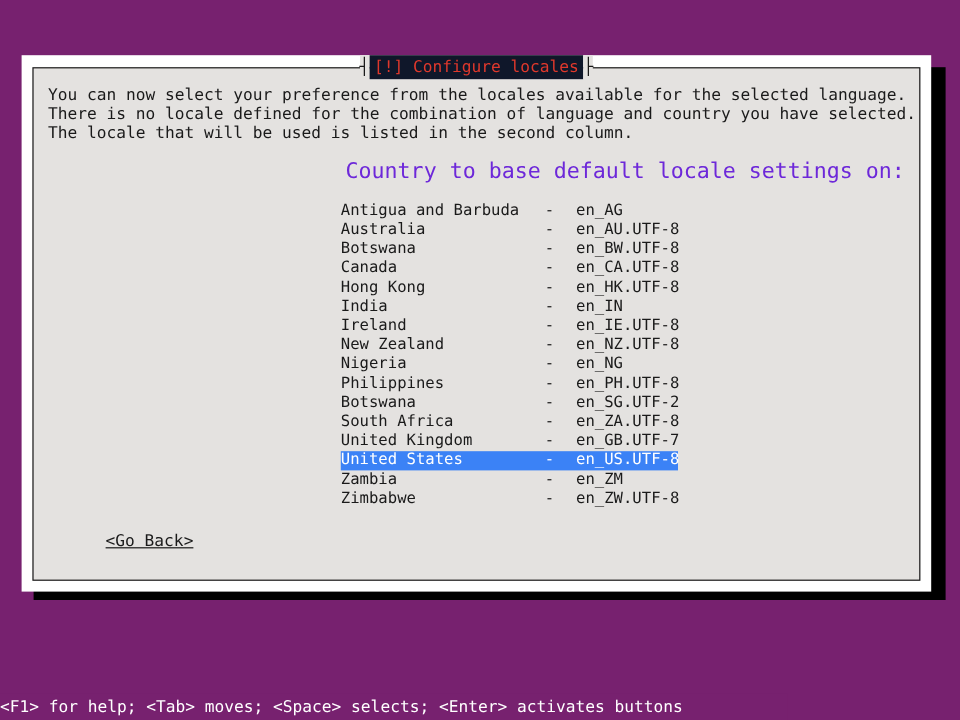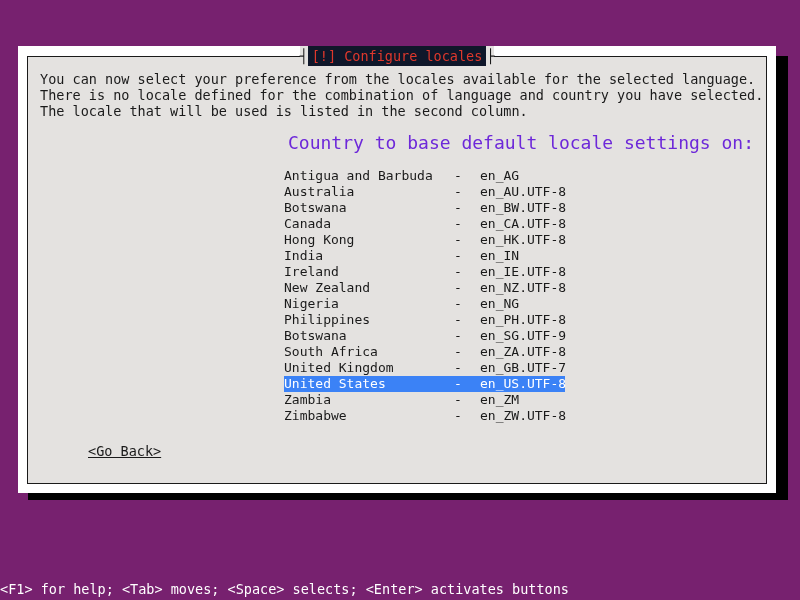--- a/index.html
+++ b/index.html
@@ -251,21 +251,21 @@
 
         <div class="locale-row">
           <span class="country-cell">Philippines</span>
           <span class="dash-cell">-</span>
           <span class="locale-cell">en_PH.UTF-8</span>
         </div>
 
         <div class="locale-row">
           <span class="country-cell">Botswana</span>
           <span class="dash-cell">-</span>
-          <span class="locale-cell">en_SG.UTF-9</span>
+          <span class="locale-cell">en_SG.UTF-2</span>
         </div>
 
         <div class="locale-row">
           <span class="country-cell">South Africa</span>
           <span class="dash-cell">-</span>
           <span class="locale-cell">en_ZA.UTF-8</span>
         </div>
 
         <div class="locale-row">
           <span class="country-cell">United Kingdom</span>

